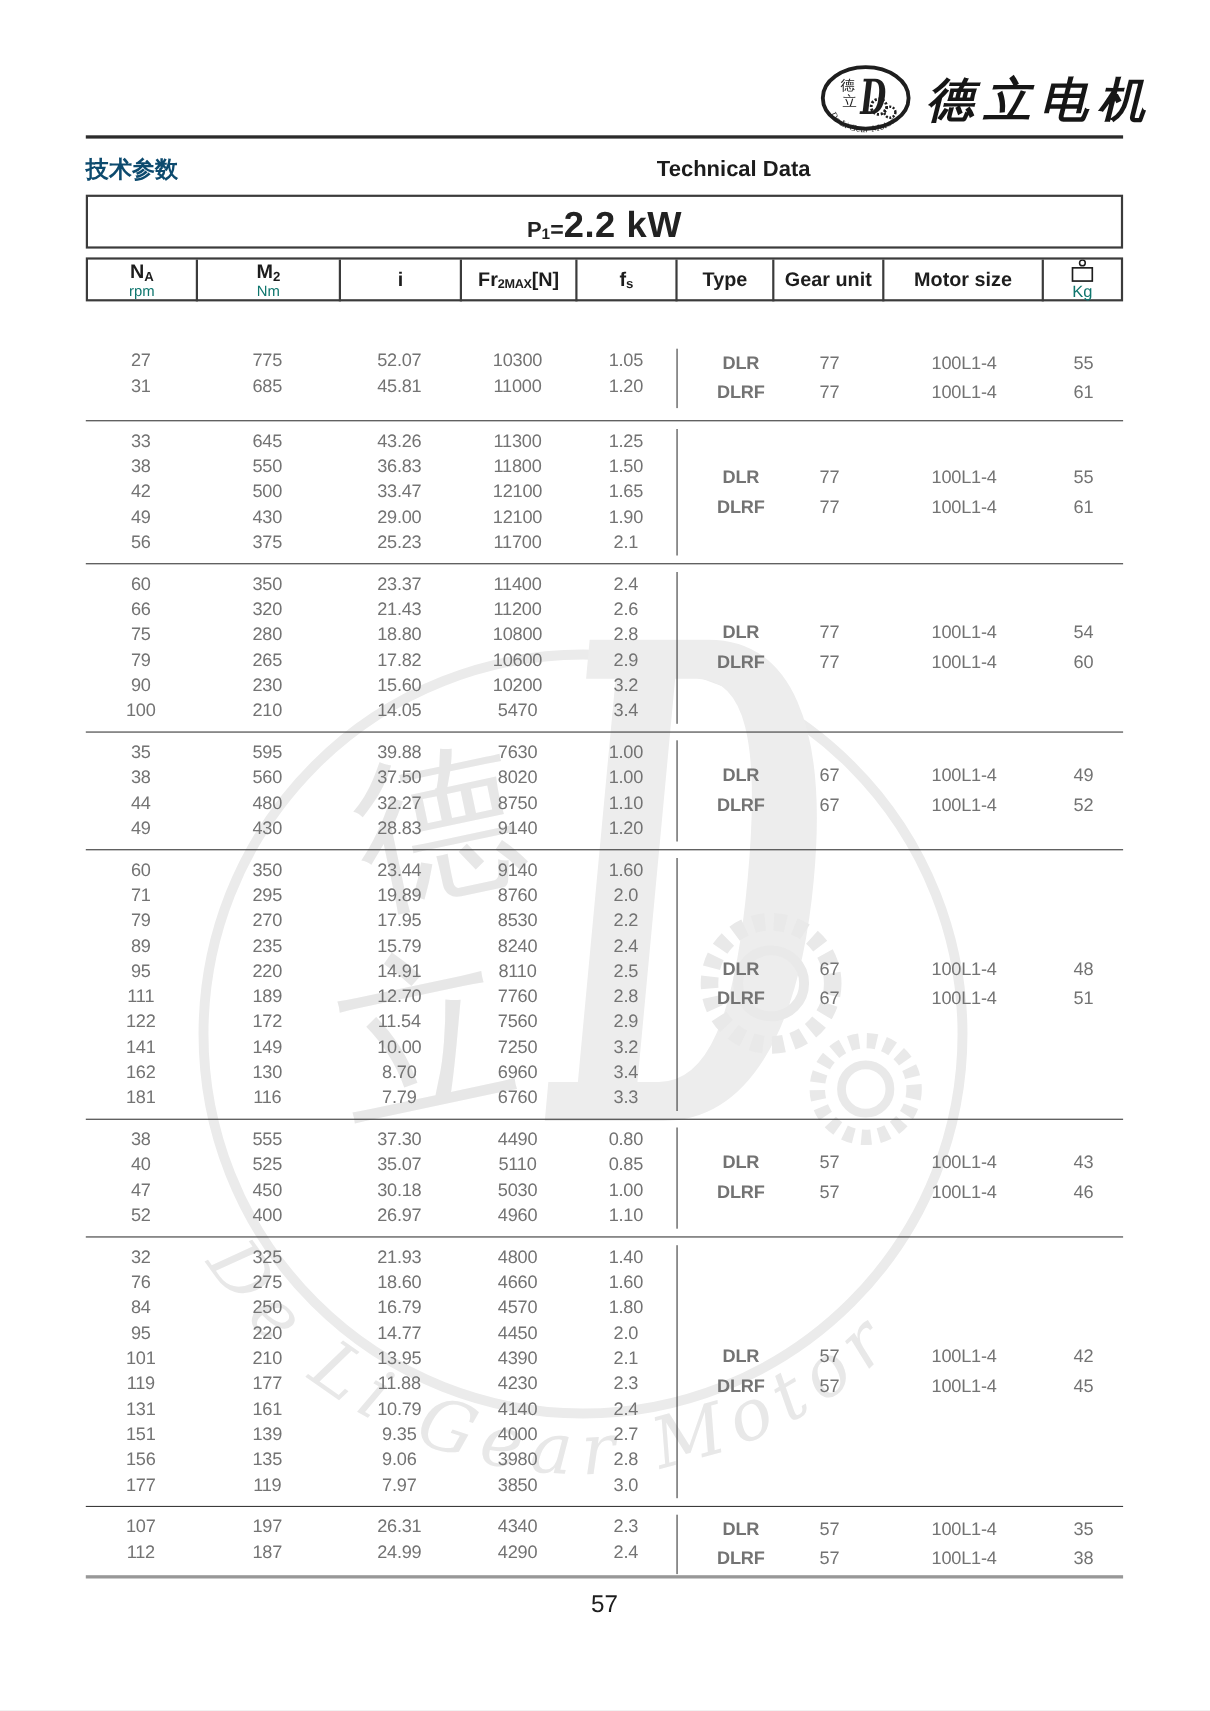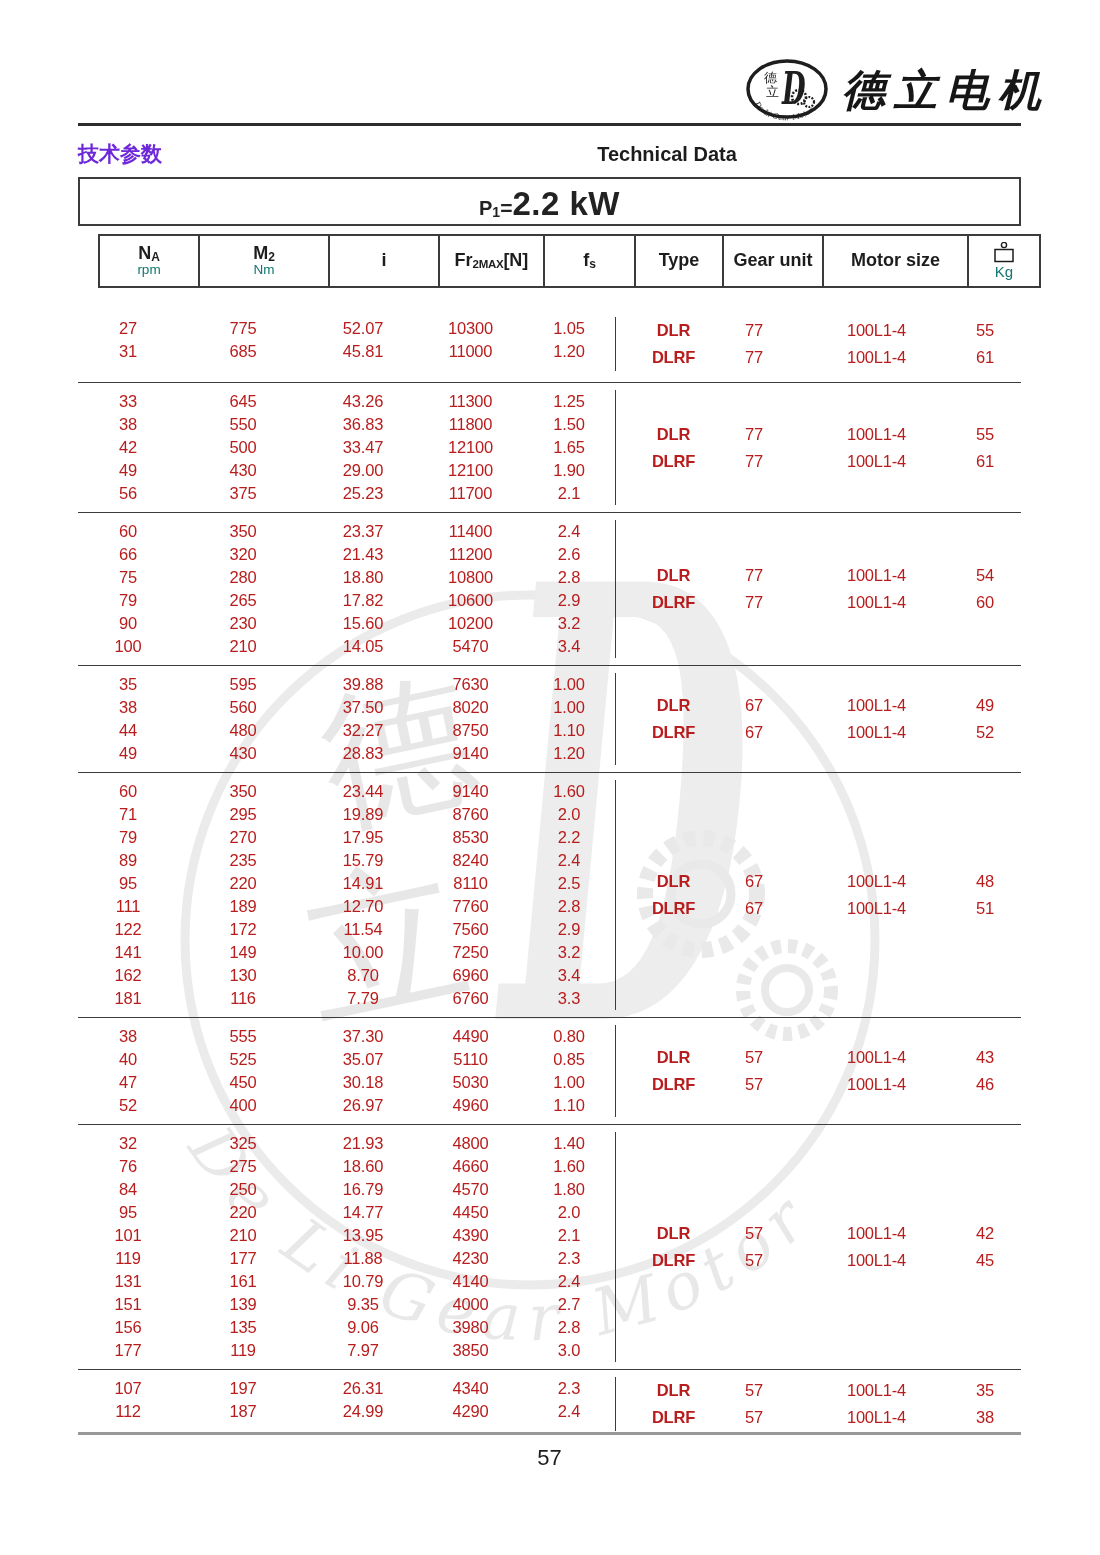--- a/index.html
+++ b/index.html
@@ -14,51 +14,50 @@
   
   .content { position:absolute; inset:0; z-index:1; }
   .logo { position:absolute; left:744px; top:56px; }
   .brand {
     position:absolute; left:842px; top:62px; width:210px;
     font-family:"DejaVu Serif","Liberation Serif",serif;
     font-weight:bold; font-style:italic; font-size:43px; letter-spacing:9px;
     color:#161616; white-space:nowrap;
   }
   .top-rule { position:absolute; left:78px; top:123px; width:943px; height:3px; background:#2c2c2c; }
-  .sec-zh { position:absolute; left:78px; top:140px; font-size:21px; font-weight:bold; color:#6d28d9; }
+  .sec-zh { position:absolute; left:78px; top:140px; font-size:21px; font-weight:bold; color:#0c4a6e; }
   .sec-en { position:absolute; left:517px; top:143px; width:300px; text-align:center; font-size:20px; font-weight:bold; color:#1c1c1c; }
   
   .title-box {
     position:absolute; left:78px; top:177px; width:943px; height:49px;
     border:2px solid #3b3b3b; display:flex; align-items:baseline; justify-content:center;
   }
   .title-box .tb-inner { display:flex; align-items:baseline; margin-top:6px; }
   .tp  { font-size:20px; font-weight:bold; }
   .tps { font-size:14px; font-weight:bold; position:relative; top:2px; }
   .teq { font-size:21px; font-weight:bold; }
   .tval{ font-size:33px; font-weight:bold; letter-spacing:0.5px; }
   
   .thead {
-    position:absolute; left:78px; top:234px; width:943px; height:54px;
+    position:absolute; left:78px; top:234px; width:943px; height:40px;
     border:2px solid #3b3b3b; display:grid;
     grid-template-columns:100px 130px 110px 105px 91px 88px 100px 145px auto;
-    margin-left:20px;
   }
   .th {
     border-right:2px solid #3b3b3b; display:flex; flex-direction:column;
     align-items:center; justify-content:center; line-height:1.08;
     font-weight:bold; font-size:18px; color:#1d1d1d;
   }
   .th:last-child { border-right:none; }
   .th .unit { font-weight:normal; font-size:13.5px; color:#0f766e; }
   .sub  { font-size:12px; font-weight:bold; position:relative; top:2px; }
   .sub2 { font-size:11.5px; font-weight:bold; position:relative; top:2px; letter-spacing:-0.3px; }
   .kgth .unit { font-size:15px; margin-top:1px; }
   
-  .tbody { position:absolute; left:78px; top:291px; width:943px; font-size:16.5px; color:#b91c1c; }
+  .tbody { position:absolute; left:78px; top:291px; width:943px; font-size:16.5px; color:#737373; }
   .group { display:flex; border-bottom:1.5px solid #3b3b3b; padding:7px 0; }
   .group:first-child { padding-top:26px; padding-bottom:11px; }
   .group:last-child  { border-bottom:none; padding-bottom:7px; }
   .g-left { width:537px; }
   .row { display:grid; grid-template-columns:100px 130px 110px 105px 92px; height:23px; line-height:23px; }
   .cell { text-align:center; letter-spacing:-0.2px; }
   .g-right { flex:1; border-left:1.5px solid #3b3b3b; display:flex; flex-direction:column; justify-content:center; }
   .vrow { display:grid; grid-template-columns:88px 100px 145px auto; height:27px; line-height:27px; }
   .vrow .vc { text-align:center; letter-spacing:-0.2px; }
   .vrow .type { text-align:center; padding-left:27px;font-weight:bold; }

